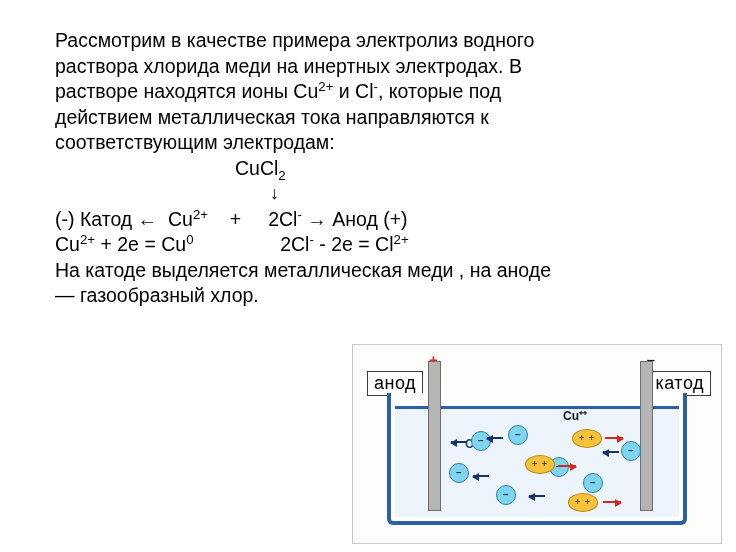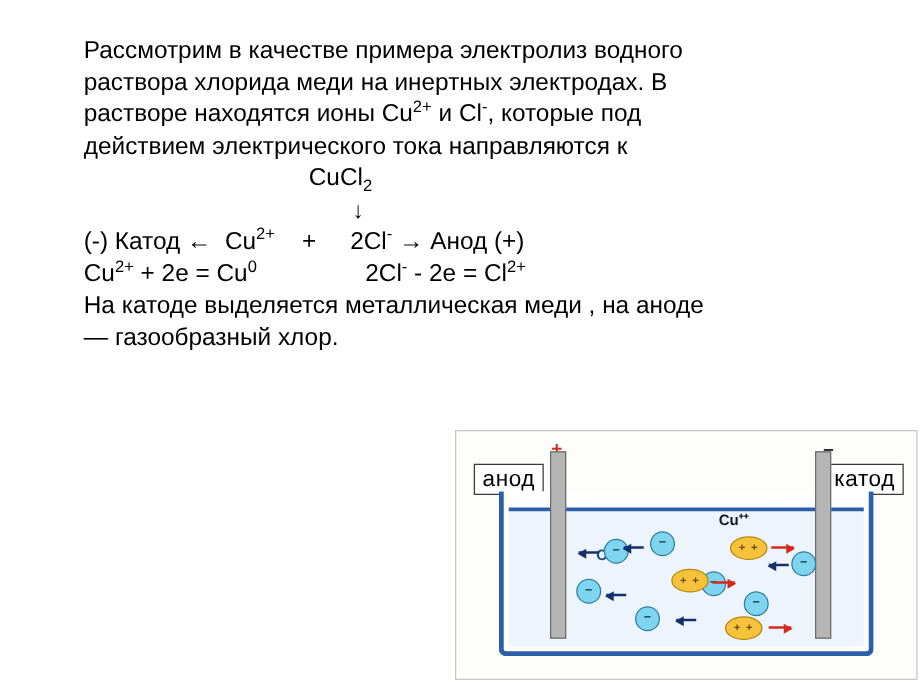--- a/index.html
+++ b/index.html
@@ -10,21 +10,21 @@
     width: 736px;
     height: 552px;
     background: #ffffff;
     font-family: "Liberation Sans", sans-serif;
     color: #000000;
     overflow: hidden;
     position: relative;
   }
   .slide {
     position: absolute;
-    left: 12px; top: 0;
+    left: 0; top: 0;
     width: 661px;
     height: 552px;
     padding-left: 48px;
   }
   .text-block {
     position: absolute;
     left: 55px;
     top: 28px;
     width: 660px;
     font-size: 19.5px;
@@ -181,21 +181,22 @@
 </style>
 </head>
 <body>
 
 <div class="slide">
 
   <div class="text-block">
     <p class="para">Рассмотрим в качестве примера электролиз водного</p>
     <p class="para">раствора хлорида меди на инертных электродах. В</p>
     <p class="para"><span>растворе находятся ионы Cu</span><sup>2+</sup><span> и Cl</span><sup>-</sup><span>, которые под</span></p>
-    <p class="para">действием электрического тока направляются к</p>
+    <p class="para">действием металлическая тока направляются к</p>
+    <p class="para">соответствующим электродам:</p>
 
     <p class="formula-line"><span>CuCl</span><sub>2</sub></p>
 
     <p class="arrow-line">↓</p>
 
     <p class="para"><span>(-) Катод</span><span> </span><span>←</span><span>&nbsp; </span><span>Cu</span><sup>2+</sup><span>&nbsp;&nbsp;&nbsp; </span><span>+</span><span>&nbsp;&nbsp;&nbsp;&nbsp; </span><span>2Cl</span><sup>-</sup><span> </span><span>→</span><span> </span><span>Анод (+)</span></p>
 
     <p class="para"><span>Cu</span><sup>2+</sup><span> + 2e = Cu</span><sup>0</sup><span>&nbsp;&nbsp;&nbsp;&nbsp;&nbsp;&nbsp;&nbsp;&nbsp;&nbsp;&nbsp;&nbsp;&nbsp;&nbsp;&nbsp;&nbsp;&nbsp;</span><span>2Cl</span><sup>-</sup><span> - 2e = Cl</span><sup>2+</sup></p>
 
     <p class="para">На катоде выделяется металлическая меди , на аноде</p>

